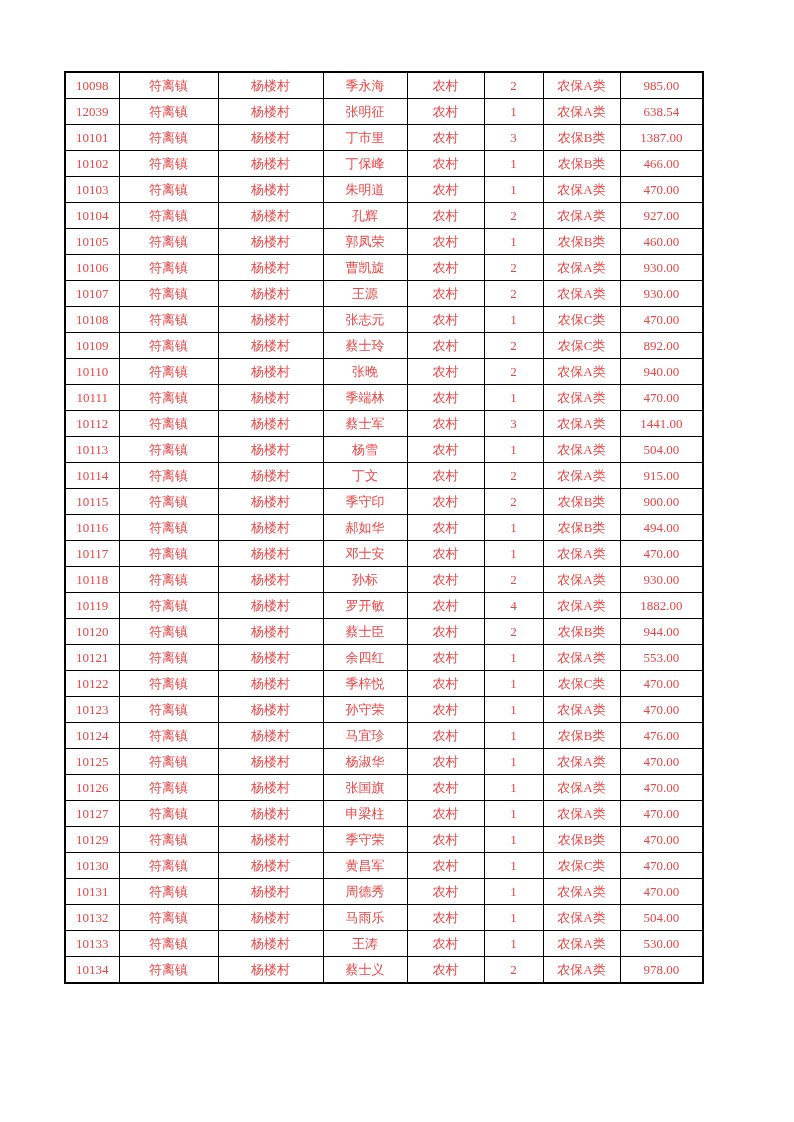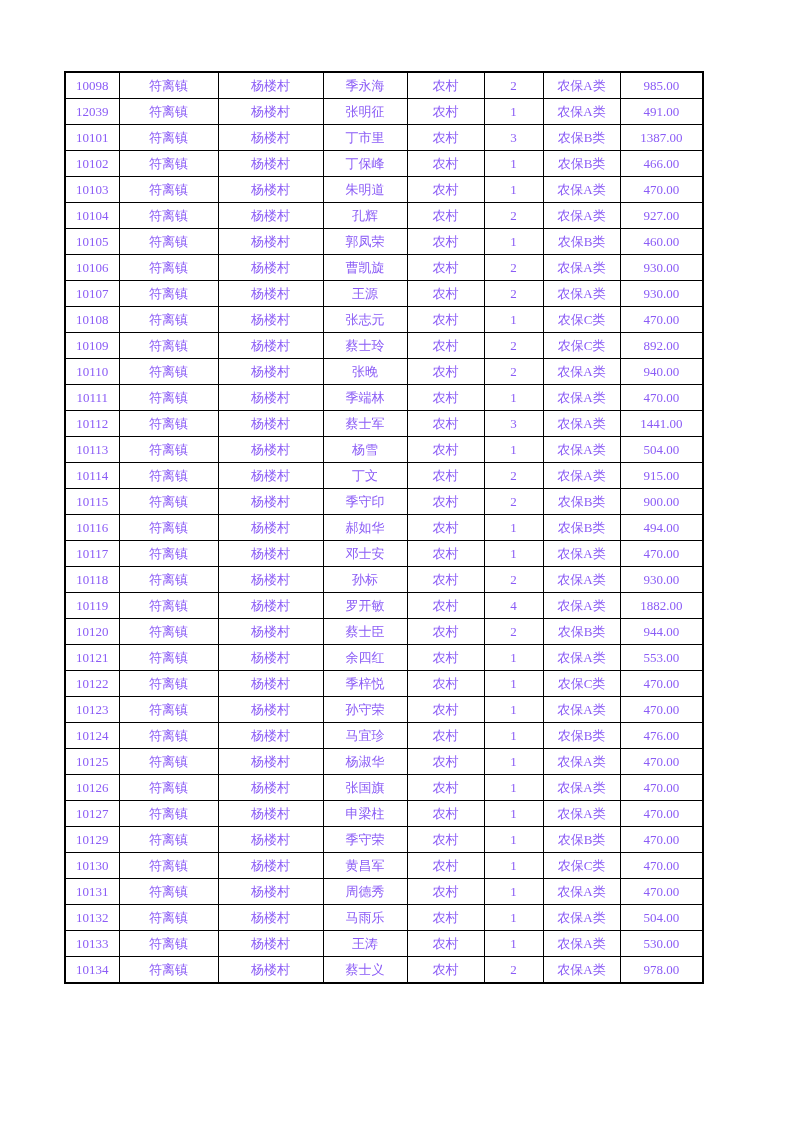--- a/index.html
+++ b/index.html
@@ -7,21 +7,21 @@
     padding: 0;
     background: #ffffff;
   }
   .page {
     position: relative;
     width: 794px;
     height: 1122px;
     background: #ffffff;
     overflow: hidden;
     font-family: "Liberation Serif", "DejaVu Serif", serif;
-    color: #8b5cf6;
+    color: #ef4444;
   }
   table.roster {
     position: absolute;
     left: 64px;
     top: 71px;
     width: 638px;
     border-collapse: collapse;
     table-layout: fixed;
     border: 2px solid #000000;
   }
@@ -64,21 +64,21 @@
           <td>985.00</td>
         </tr>
         <tr>
           <td>12039</td>
           <td>符离镇</td>
           <td>杨楼村</td>
           <td>张明征</td>
           <td>农村</td>
           <td>1</td>
           <td>农保A类</td>
-          <td>491.00</td>
+          <td>638.54</td>
         </tr>
         <tr>
           <td>10101</td>
           <td>符离镇</td>
           <td>杨楼村</td>
           <td>丁市里</td>
           <td>农村</td>
           <td>3</td>
           <td>农保B类</td>
           <td>1387.00</td>

